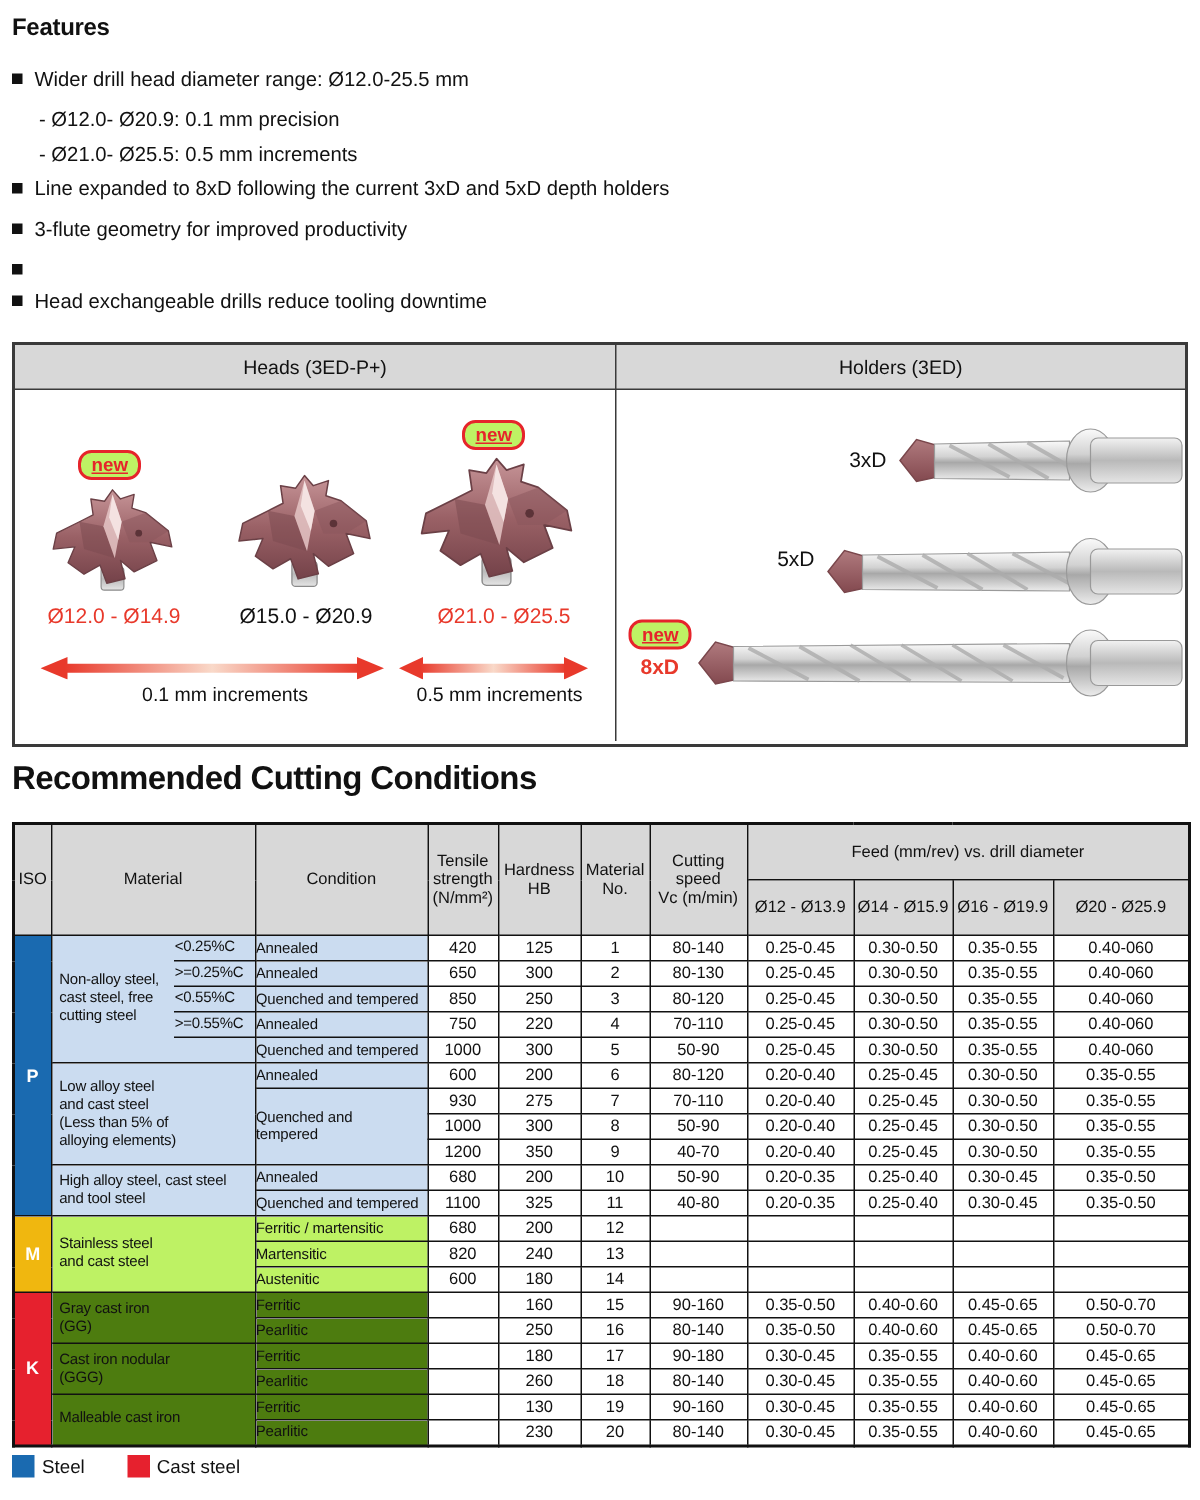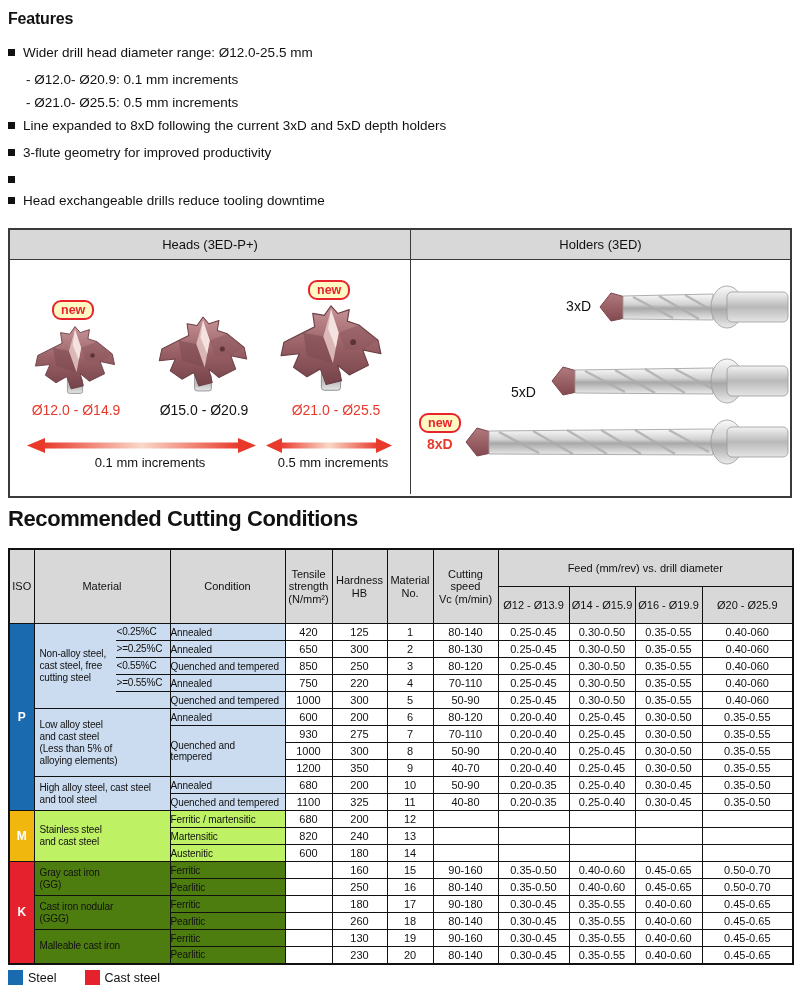--- a/index.html
+++ b/index.html
@@ -16,22 +16,22 @@
 
   
   .figure{position:absolute;left:8px;top:228px;width:784px;height:270px;
           border:2px solid #3a3a3a;box-sizing:border-box;display:grid;
           grid-template-columns:400px 380px;grid-template-rows:30px 234px;}
   .fig-h{background:#d8d8d8;border-bottom:1.5px solid #3a3a3a;display:flex;align-items:center;
          justify-content:center;font-size:13px;}
   .fig-h.right,.fig-b.right{border-left:1.5px solid #3a3a3a;}
   .fig-b{position:relative;background:#fff;overflow:hidden;}
 
-  .newbadge{position:absolute;border:2px solid #e6242b;border-radius:9px;background:#fef9c3;
-            color:#e6242b;font-weight:700;font-size:12.5px;line-height:16px;padding:0 7px;}
+  .newbadge{position:absolute;border:2px solid #e6242b;border-radius:9px;background:#bef264;
+            color:#e6242b;font-weight:700;font-size:12.5px;line-height:16px;padding:0 7px;text-decoration:underline;}
   .headlbl{position:absolute;top:142px;font-size:14px;text-align:center;}
   .headlbl.red{color:#e8392b;}
   .inc-cap{position:absolute;top:195px;font-size:13px;text-align:center;}
   .hold-lbl{position:absolute;font-size:14px;}
   .hold-lbl.red{color:#e8392b;font-weight:700;}
   .absimg{position:absolute;}
 
   
   .rct{position:absolute;left:8px;top:506px;font-size:22px;font-weight:700;letter-spacing:-0.4px;}
 
@@ -110,21 +110,21 @@
     </defs>
   </svg>
 
   <div class="features">
     <h2>Features</h2>
     <div class="feat-item">
       <span class="bullet"></span>
       <span class="feat-text">Wider drill head diameter range: Ø12.0-25.5 mm</span>
     </div>
     <div class="feat-item sub">
-      <span class="feat-text">- Ø12.0- Ø20.9: 0.1 mm increments</span>
+      <span class="feat-text">- Ø12.0- Ø20.9: 0.1 mm precision</span>
     </div>
     <div class="feat-item sub">
       <span class="feat-text">- Ø21.0- Ø25.5: 0.5 mm increments</span>
     </div>
     <div class="feat-item">
       <span class="bullet"></span>
       <span class="feat-text">Line expanded to 8xD following the current 3xD and 5xD depth holders</span>
     </div>
     <div class="feat-item">
       <span class="bullet"></span>
@@ -183,21 +183,21 @@
     <div class="fig-b right">
       <span class="hold-lbl" style="left:148px;top:38px;width:32px;text-align:right">3xD</span>
       <svg class="absimg" style="left:186px;top:20px" width="192" height="54" viewBox="0 0 192 54">
         <path d="M3,27 L14,13 L28,17 L28,38 L14,41 Z" fill="url(#gTip)" stroke="#7a474c"></path>
         <path d="M26,16 L116,14 L116,40 L26,39 Z" fill="url(#gBody)" stroke="#9a9a9a" stroke-width="0.8"></path>
         <path d="M36,17 L76,38 M62,16 L102,39 M88,15 L116,31" stroke="#ababab" stroke-width="2.5" fill="none" opacity="0.8"></path>
         <ellipse cx="130" cy="27" rx="16" ry="21" fill="url(#gBody)" stroke="#999" stroke-width="0.8"></ellipse>
         <rect x="130" y="12" width="61" height="30" rx="5" fill="url(#gShank)" stroke="#999" stroke-width="0.8"></rect>
       </svg>
 
-      <span class="hold-lbl" style="left:100px;top:124px;width:32px;">5xD</span>
+      <span class="hold-lbl" style="left:100px;top:104px;width:32px;text-align:right">5xD</span>
       <svg class="absimg" style="left:138px;top:94px" width="240" height="54" viewBox="0 0 240 54">
         <path d="M3,27 L14,13 L28,17 L28,38 L14,41 Z" fill="url(#gTip)" stroke="#7a474c"></path>
         <path d="M26,16 L164,14 L164,40 L26,39 Z" fill="url(#gBody)" stroke="#9a9a9a" stroke-width="0.8"></path>
         <path d="M36,17 L76,38 M66,16 L106,39 M96,15 L136,39 M126,15 L164,35" stroke="#ababab" stroke-width="2.5" fill="none" opacity="0.8"></path>
         <ellipse cx="178" cy="27" rx="16" ry="22" fill="url(#gBody)" stroke="#999" stroke-width="0.8"></ellipse>
         <rect x="178" y="12" width="61" height="30" rx="5" fill="url(#gShank)" stroke="#999" stroke-width="0.8"></rect>
       </svg>
 
       <span class="newbadge" style="left:8px;top:153px">new</span>
       <span class="hold-lbl red" style="left:16px;top:176px">8xD</span>

